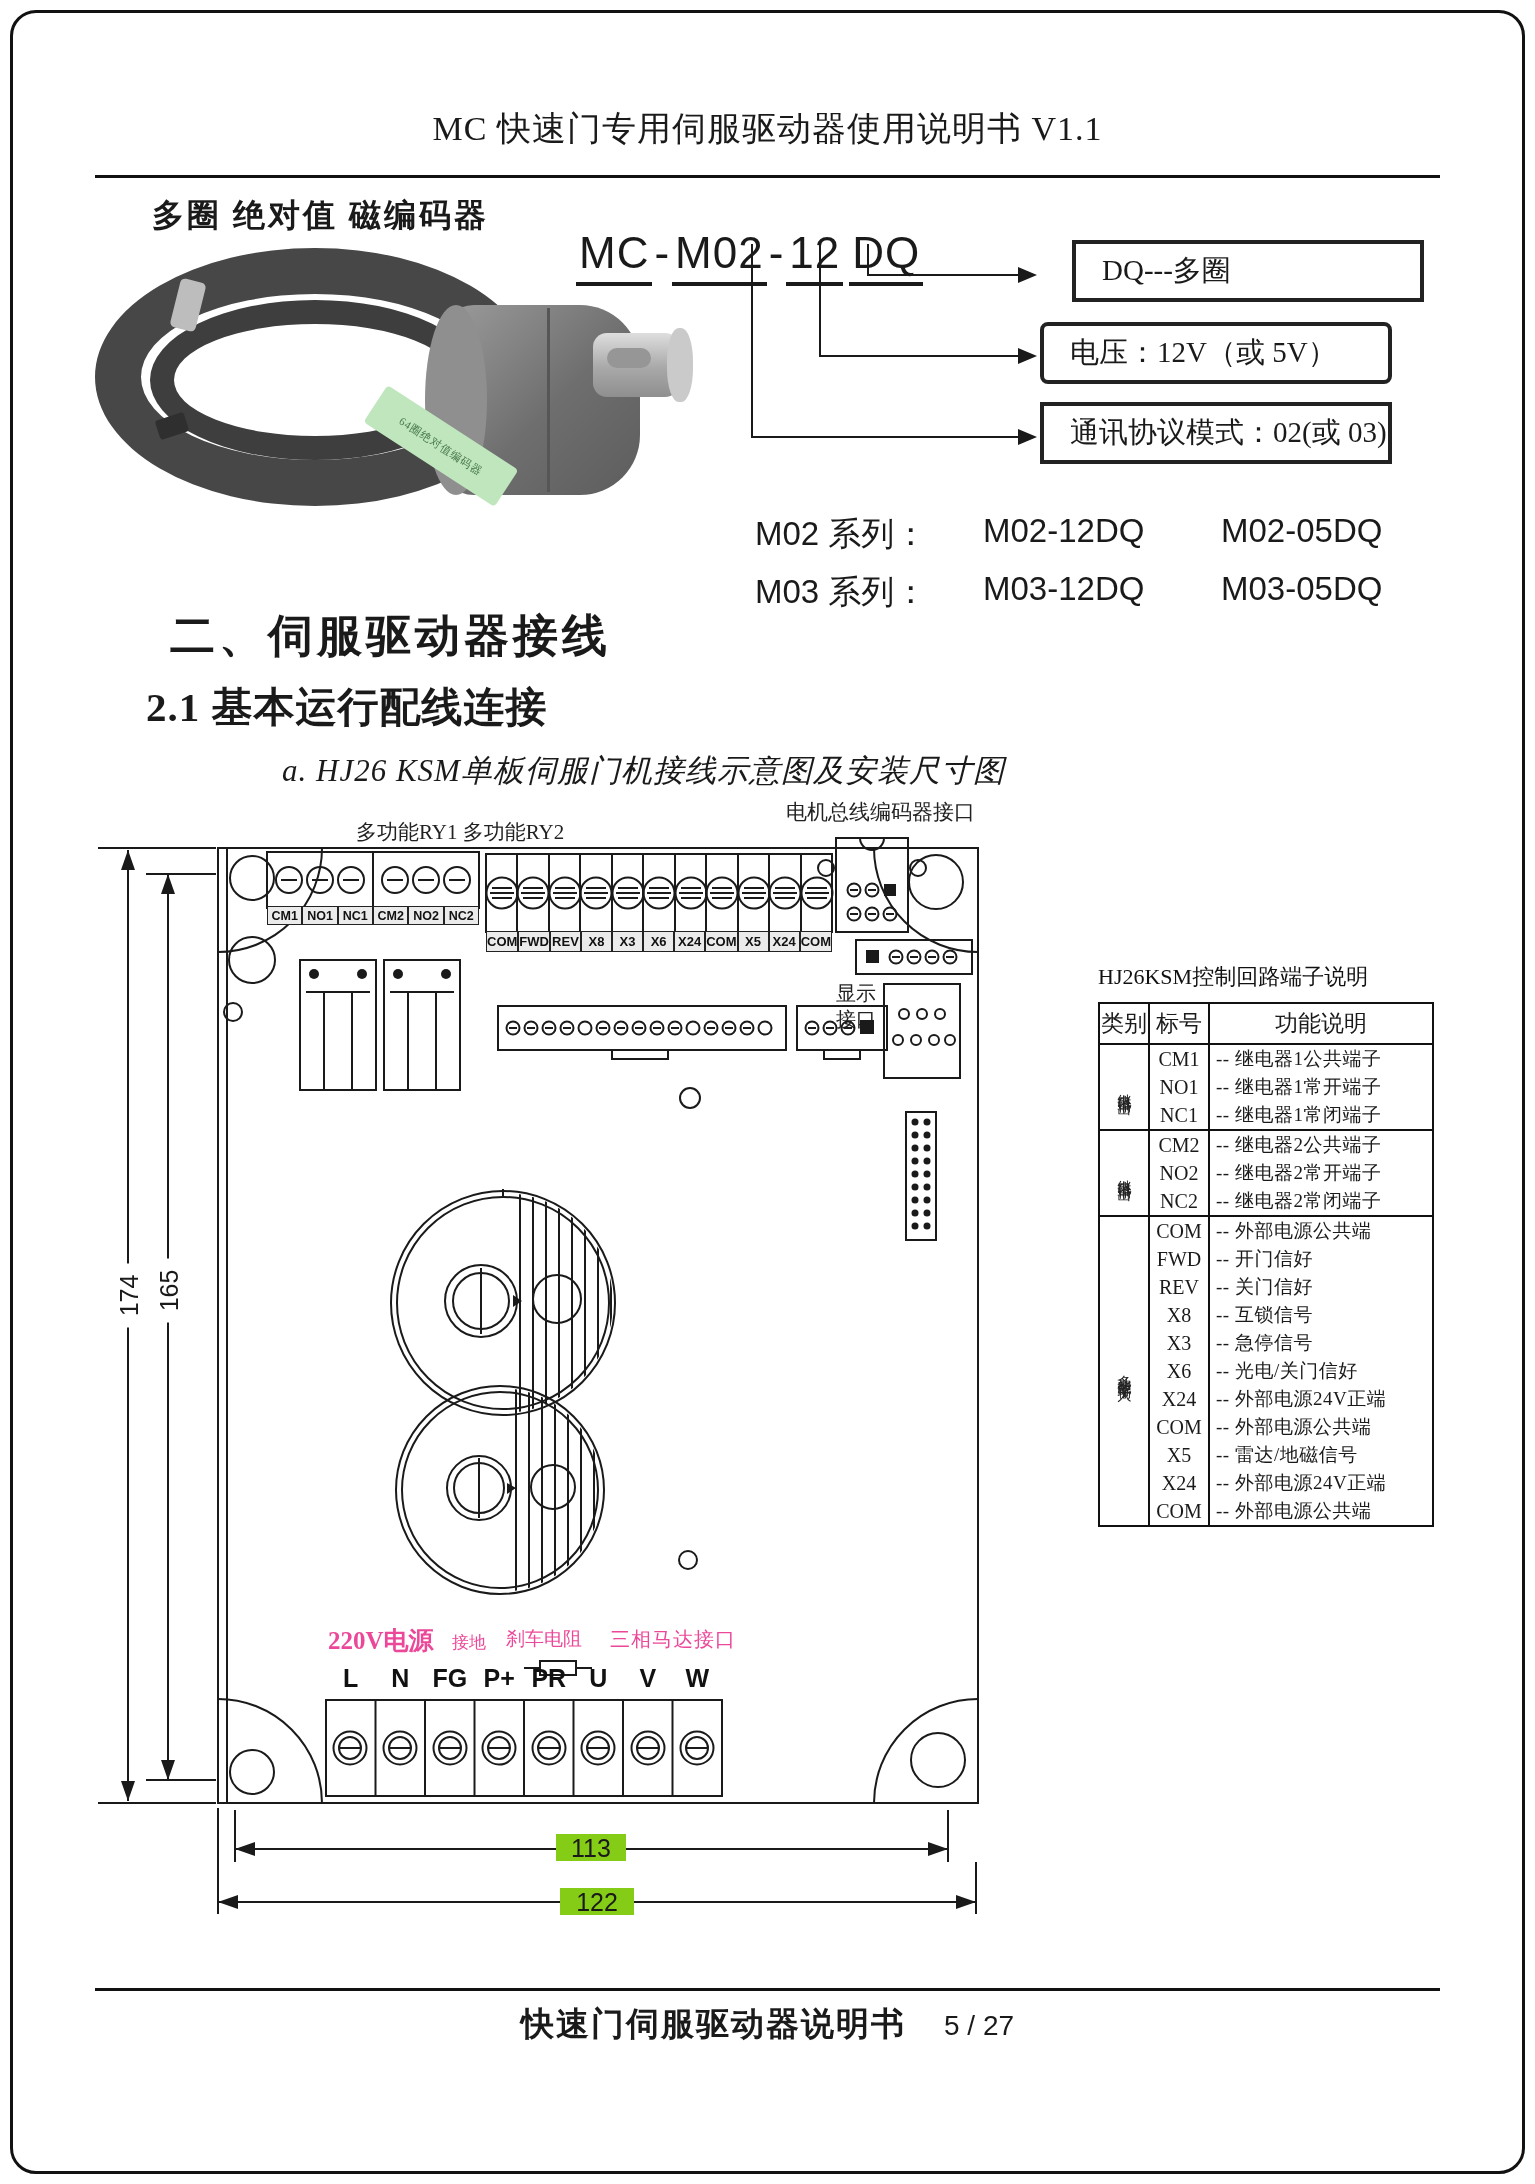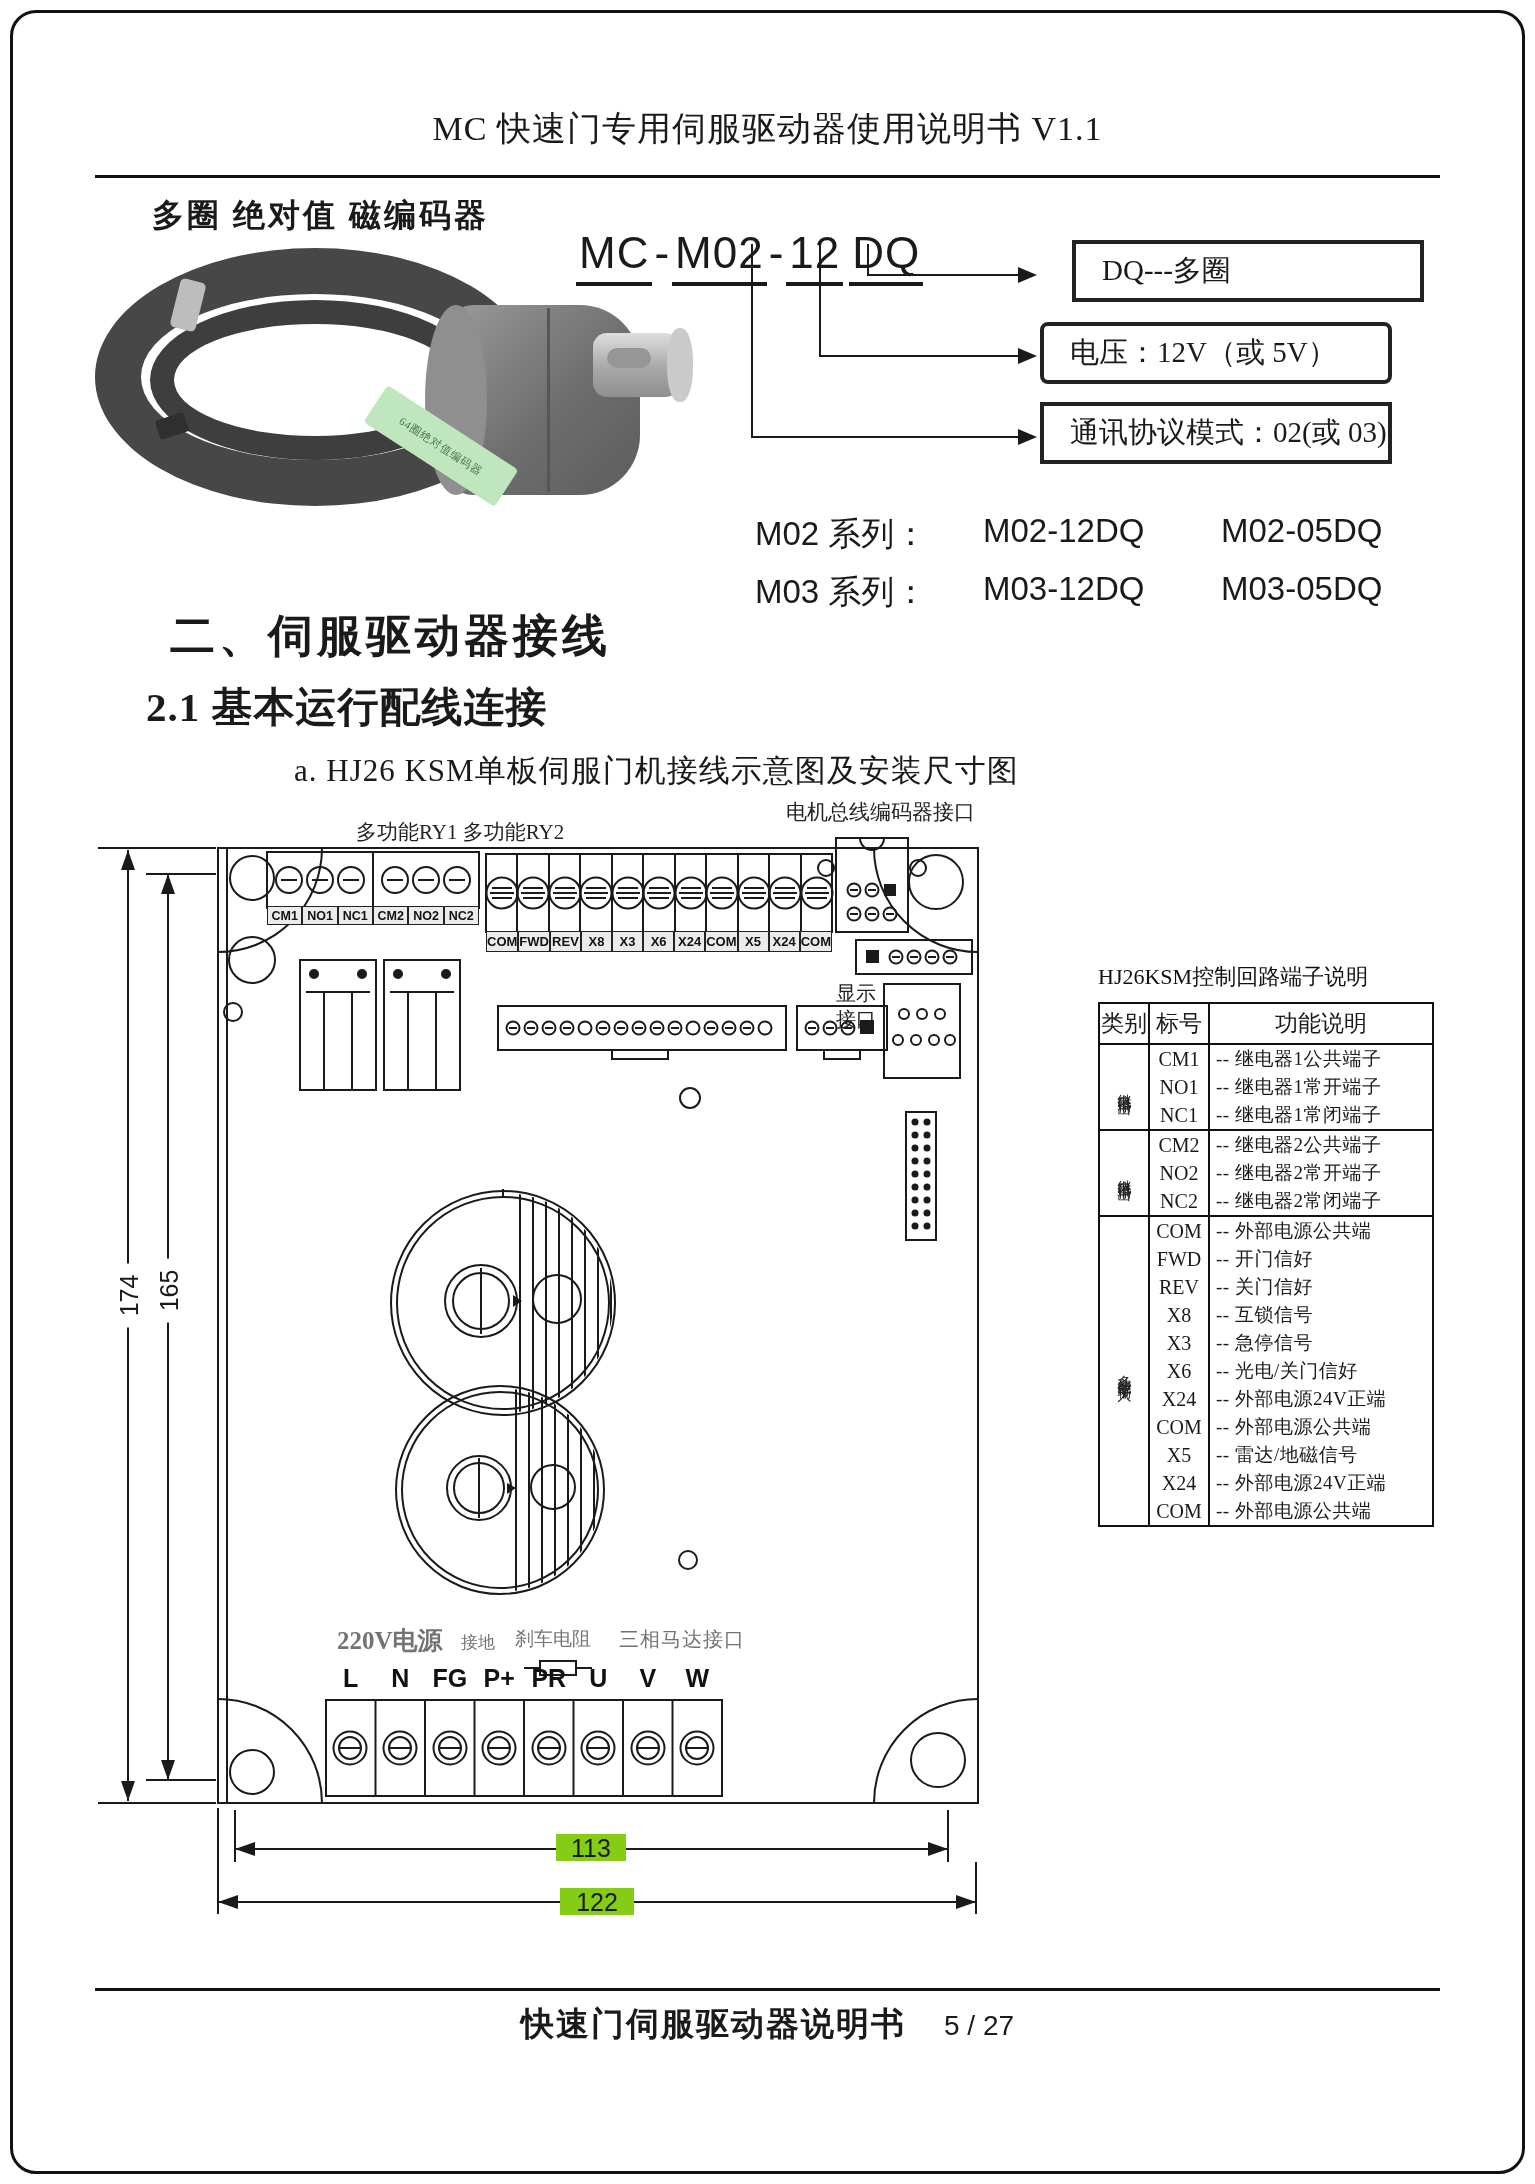--- a/index.html
+++ b/index.html
@@ -14,36 +14,36 @@
   .model span{display:inline-block;}
   .model .u{border-bottom:4px solid #1a1a1a;padding:0 3px 4px 3px;}
   .model .dash{padding:0 2px 8px 2px;}
   .callout{left:1040px;width:352px;height:62px;border:4px solid #222;display:flex;align-items:center;
            padding-left:26px;font-size:29px;box-sizing:border-box;background:#fff;}
   .series{left:755px;display:flex;font-family:"Liberation Sans",sans-serif;font-size:33px;}
   .series .sname{width:228px;}
   .series .sm{width:238px;}
   .h2{left:170px;top:606px;font-size:45px;font-weight:bold;letter-spacing:4px;}
   .h3{left:146px;top:680px;font-size:41px;font-weight:bold;letter-spacing:1px;}
-  .item-a{left:294px;top:750px;font-size:31px;letter-spacing:1px;}
+  .item-a{left:282px;top:750px;font-size:31px;letter-spacing:1px;font-style:italic;}
   .board-label{font-size:21px;color:#222;}
   .cellrow{display:flex;}
   .cellrow .cell{flex:1;border:1.5px solid #222;background:#ebebeb;text-align:center;
         font-family:"Liberation Sans",sans-serif;font-weight:bold;color:#111;
         display:flex;align-items:center;justify-content:center;box-sizing:border-box;}
   .rlabels{left:267px;top:906px;width:106px;height:19px;}
   .rlabels .cell{font-size:12.5px;}
   .rlabels2{left:373px;}
   .ilabels{left:486px;top:931px;width:346px;height:21px;}
   .ilabels .cell{font-size:13px;}
   .plettres{left:326px;top:1664px;width:396px;display:flex;}
   .plettres .pl{flex:1;text-align:center;font-family:"Liberation Sans",sans-serif;
         font-size:25px;font-weight:bold;color:#111;}
   .disp-label{left:836px;top:980px;width:46px;font-size:20px;line-height:26px;word-break:break-all;color:#222;}
-  .pw{color:#737373;margin-left:9px;}
+  .pw{color:#ec4899;}
   .pw1{left:328px;top:1624px;font-size:25px;font-weight:bold;}
   .pw2{left:452px;top:1631px;font-size:17px;}
   .pw3{left:506px;top:1626px;font-size:19px;}
   .pw4{left:610px;top:1626px;font-size:20px;letter-spacing:1px;}
   .dimv{width:64px;height:27px;background:#fff;text-align:center;
         font:25px "Liberation Sans",sans-serif;transform:rotate(-90deg);z-index:5;}
   .dimh{height:27px;background:#84cc16;text-align:center;
         font:25px "Liberation Sans",sans-serif;z-index:5;}
   
   .photo{left:95px;top:228px;width:560px;height:300px;}

